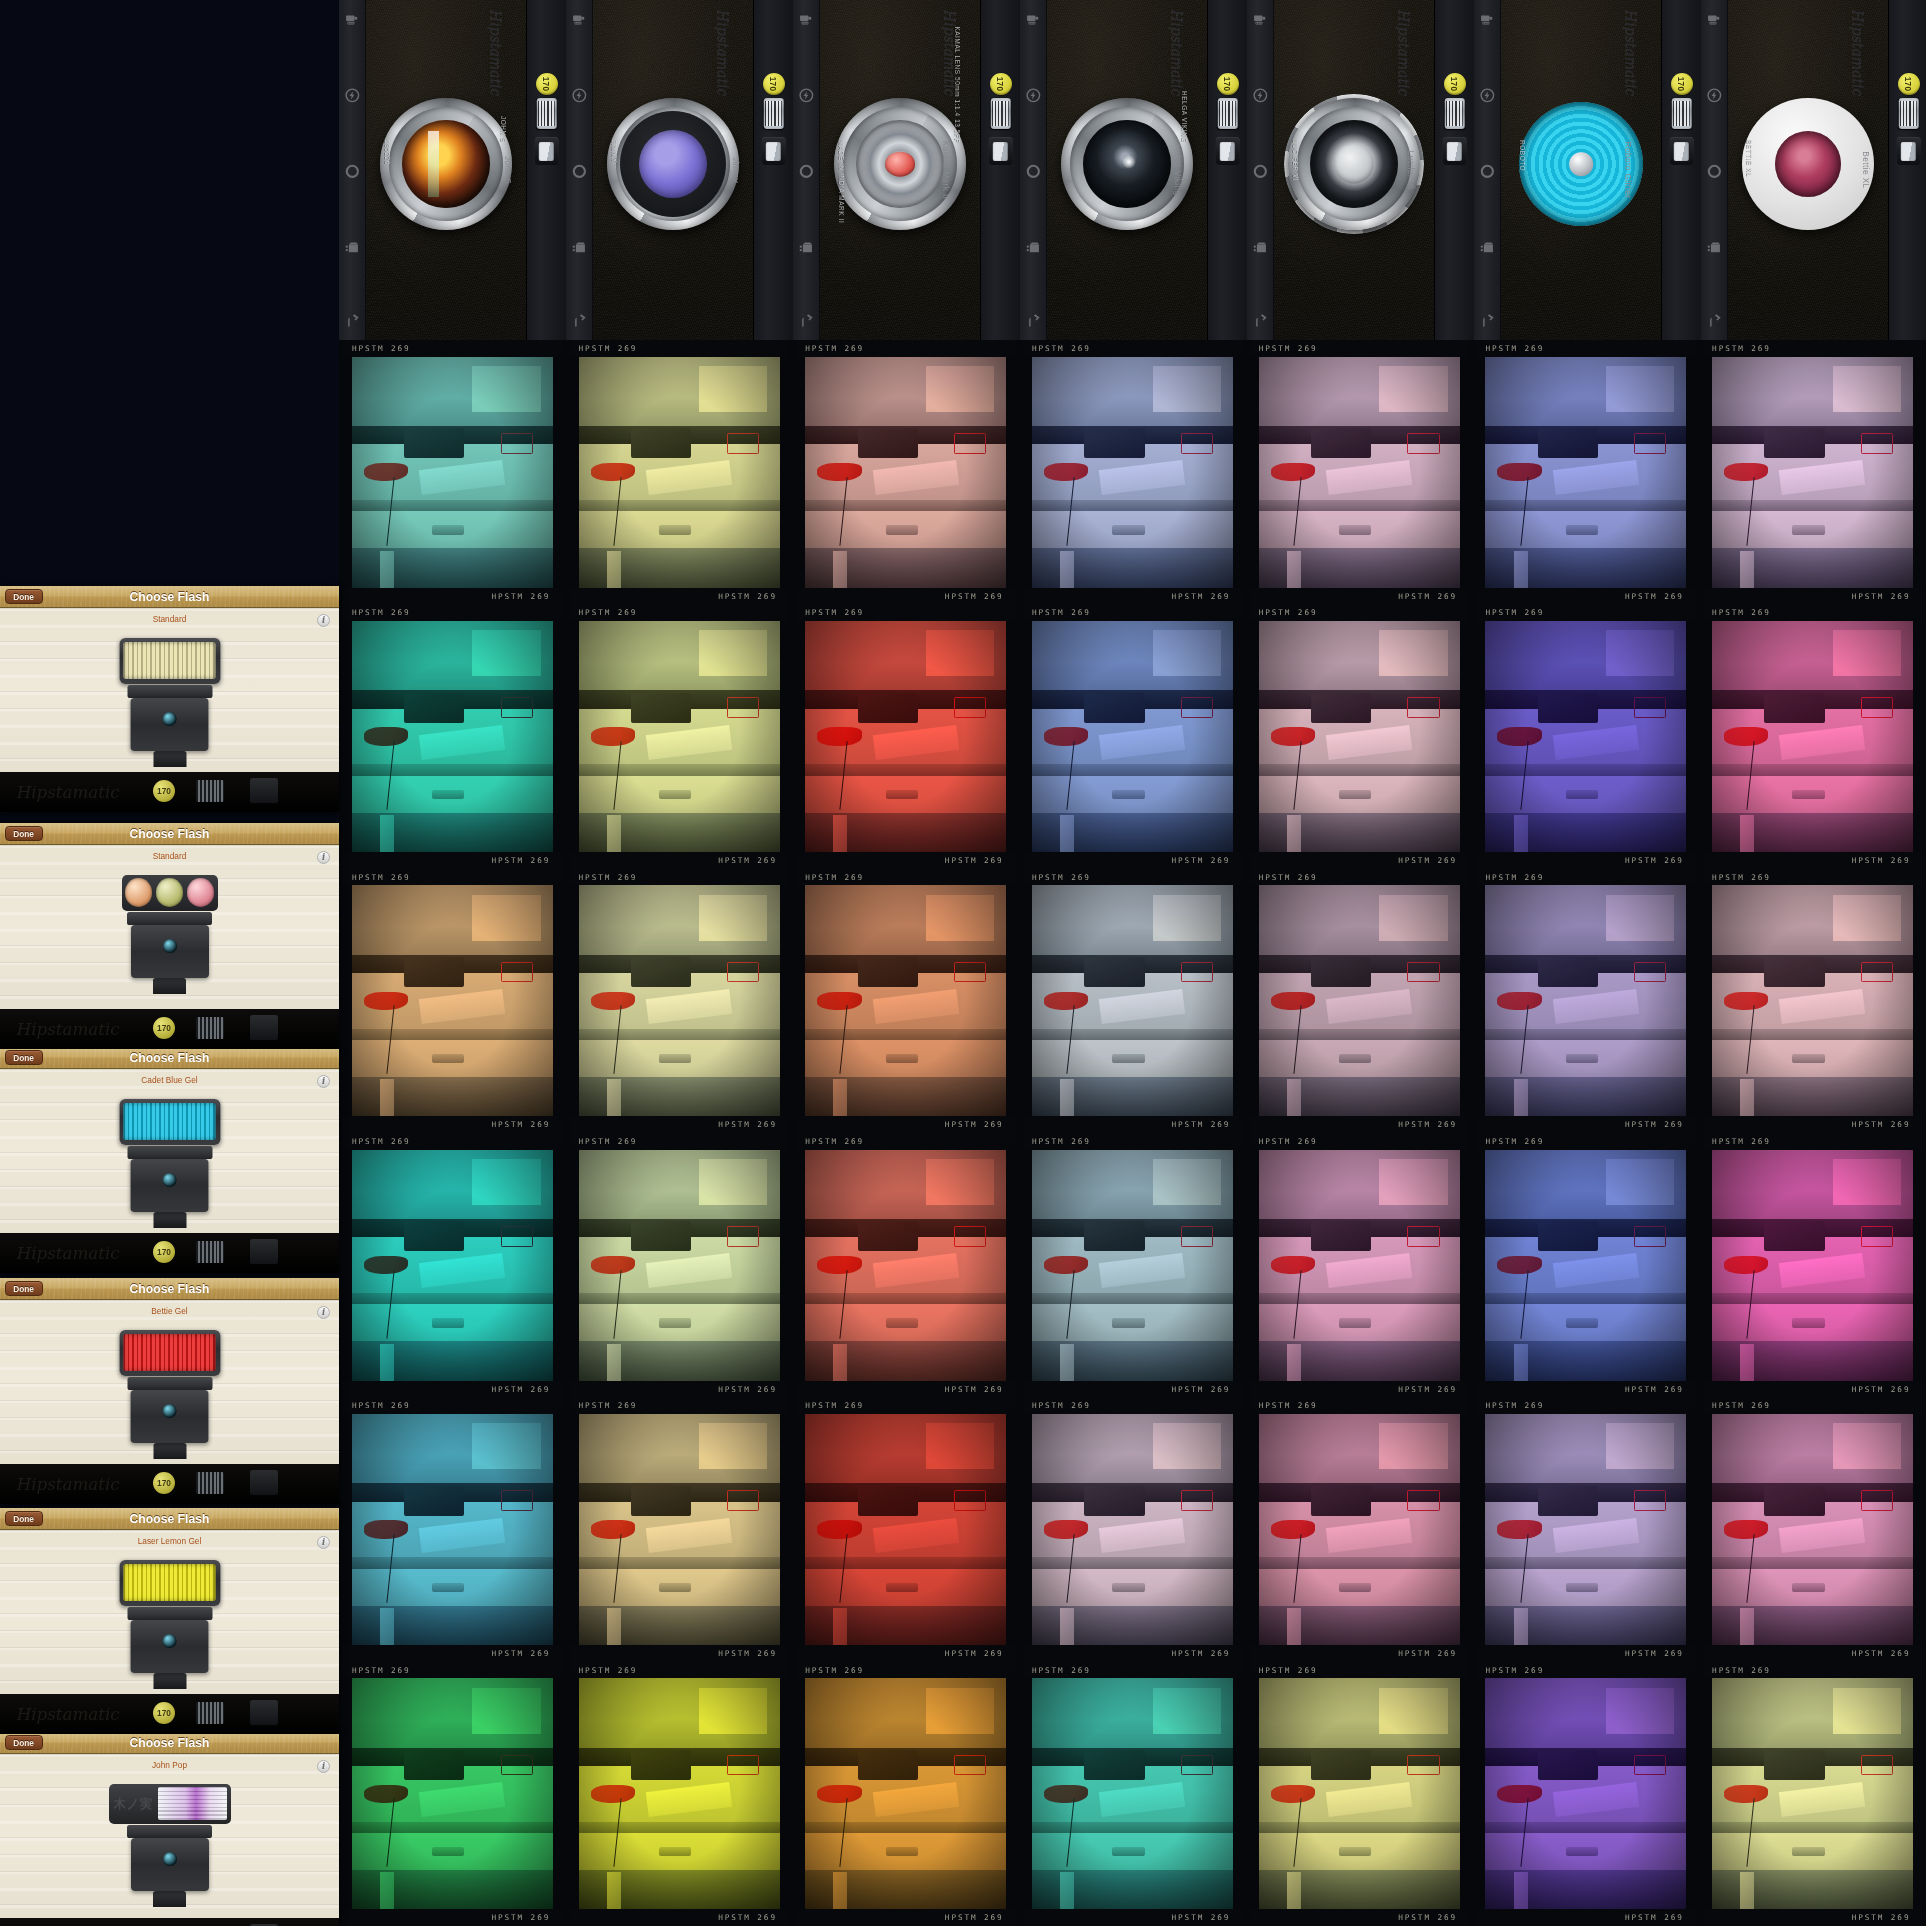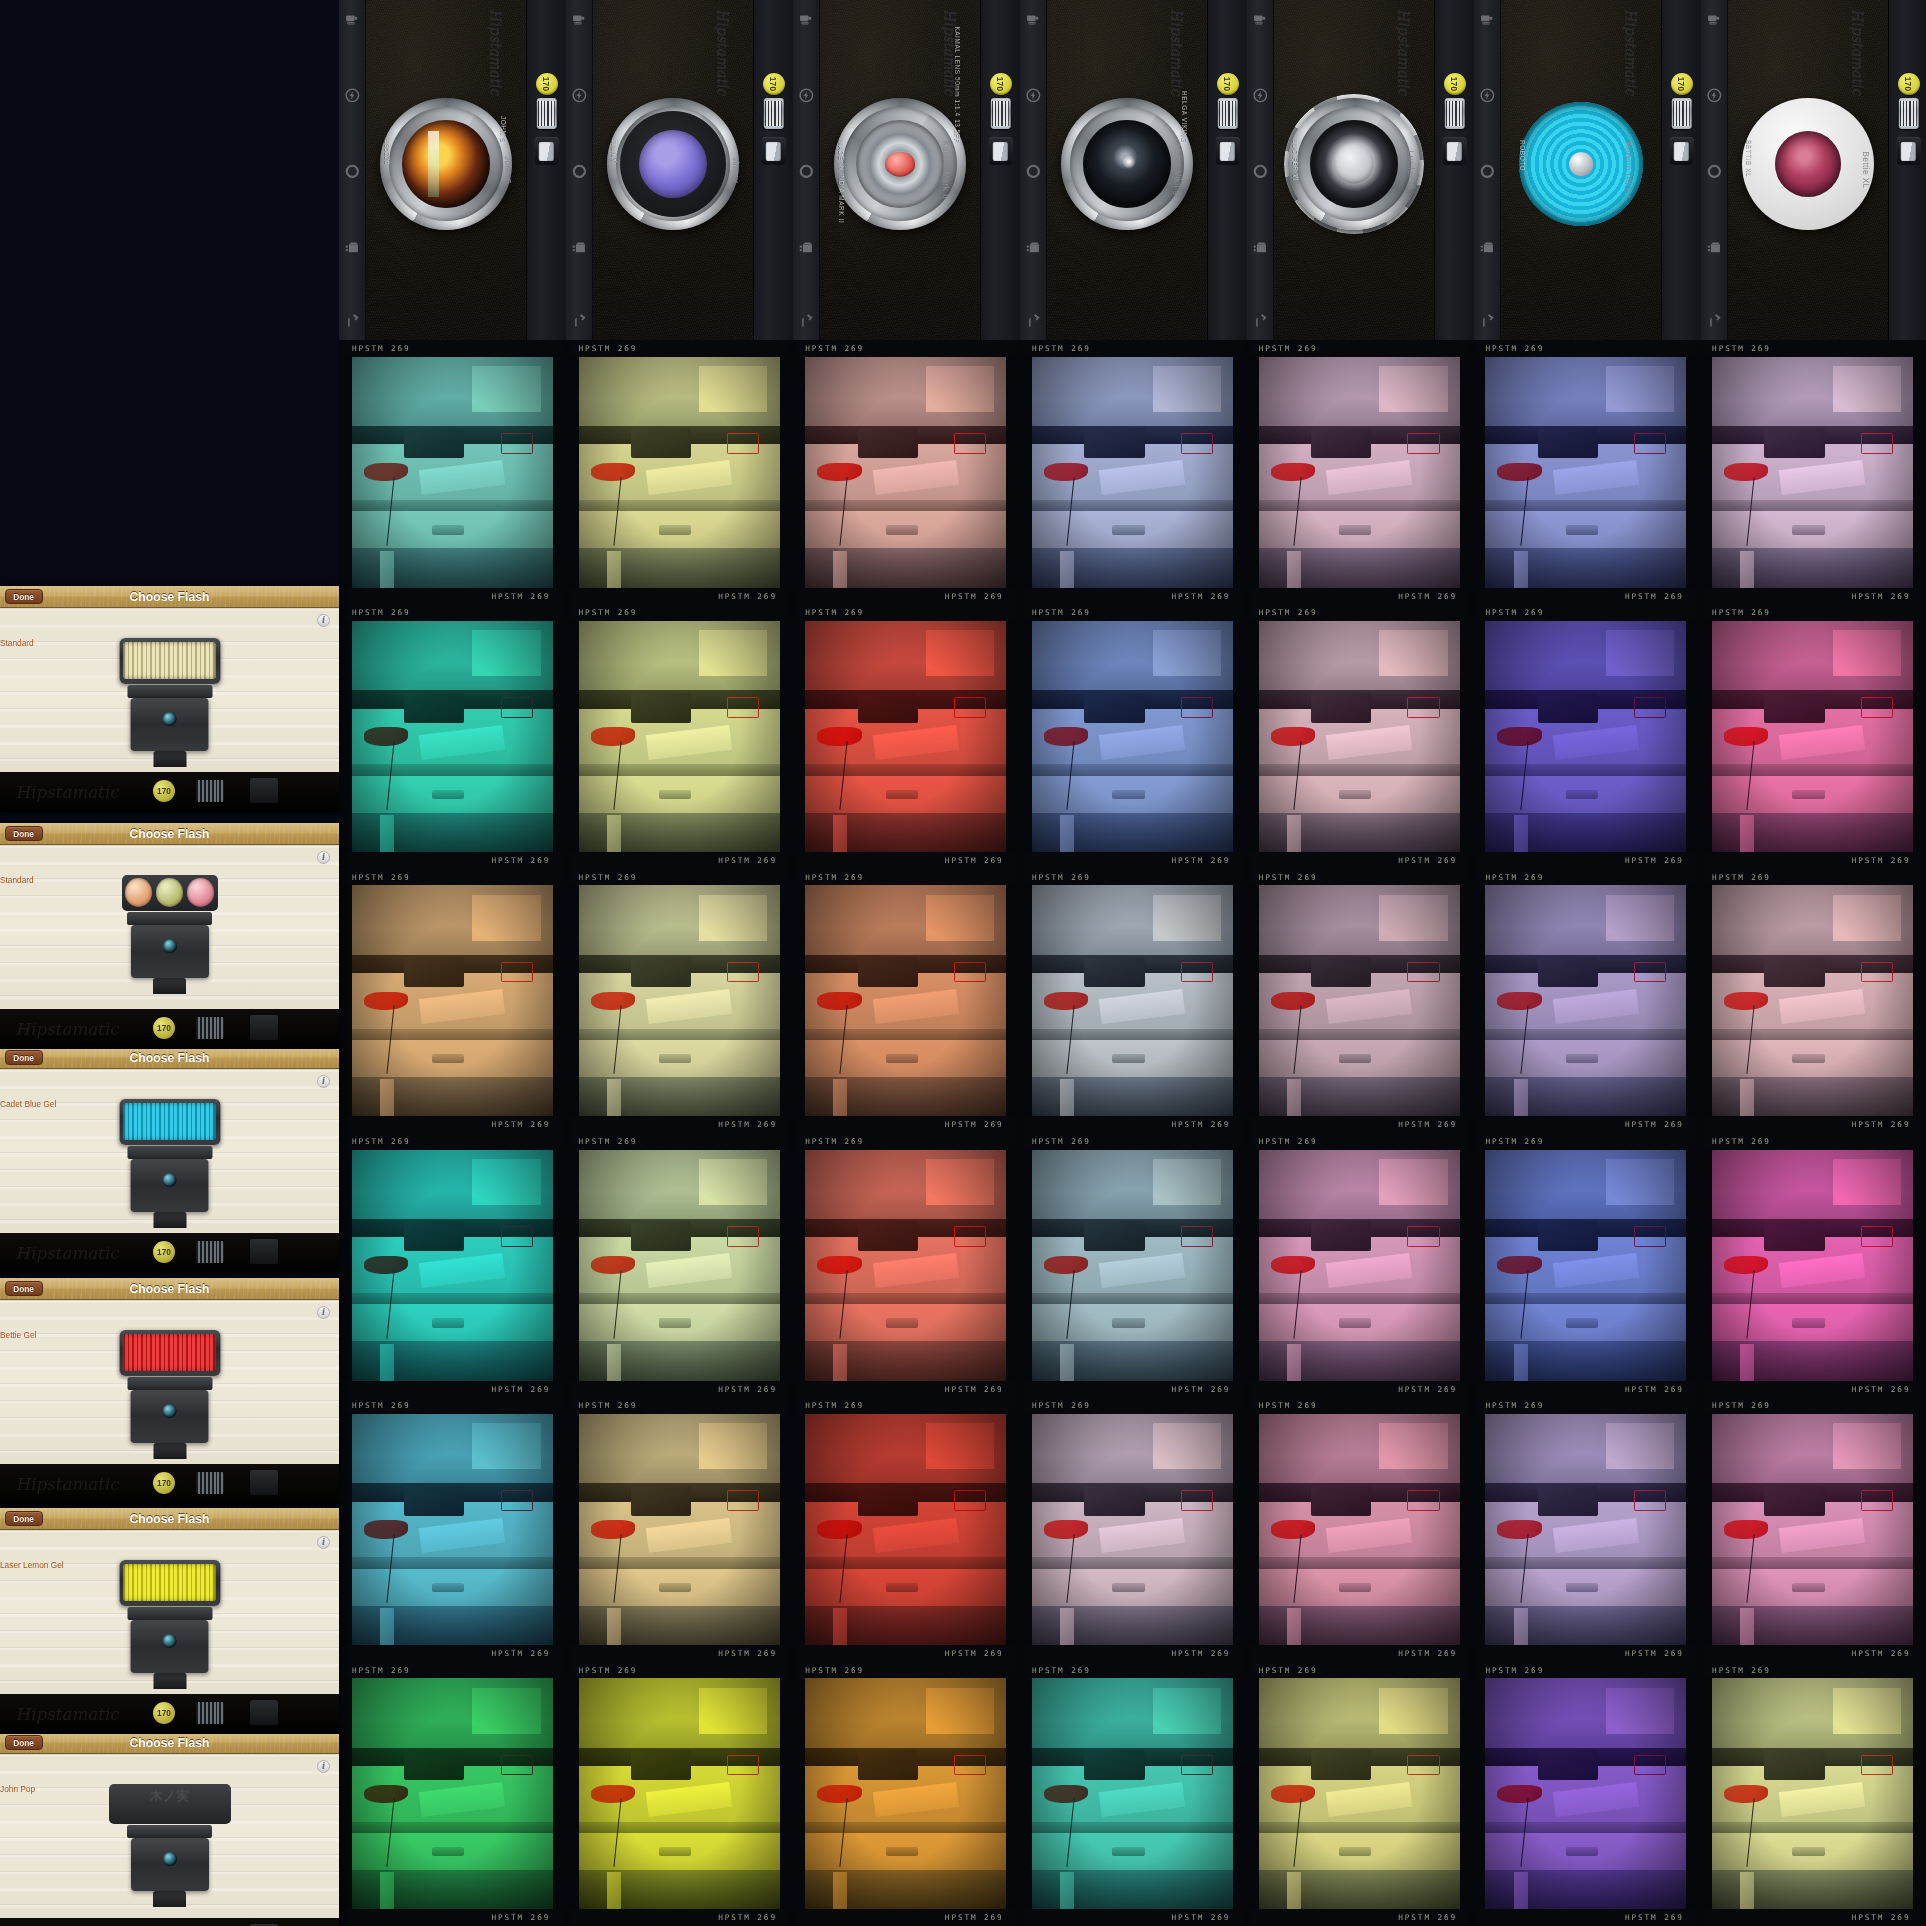--- a/index.html
+++ b/index.html
@@ -179,22 +179,22 @@
   .fp-done { position:relative; z-index:2; margin-left:4.5px; padding:1.9px 7.7px; border-radius:3.9px;
     background:linear-gradient(180deg,#9a5b33,#6e3b1c); border:0.6px solid #4e2a13;
     color:#f6ece1; font-size:8.3px; font-weight:bold; text-shadow:0 -0.6px 0 rgba(0,0,0,.55);
     box-shadow:inset 0 0.6px 0 rgba(255,255,255,.25);}
   .fp-title { position:absolute; left:0; right:0; text-align:center; z-index:2;
     font-size:12.2px; font-weight:bold; color:#fff; text-shadow:0 -0.6px 0.6px rgba(70,40,10,.8);}
   .fp-body { position:relative; height:204px; overflow:hidden;
     background:linear-gradient(180deg,#e9e3d2 0%,#efe9da 40%,#e2dccb 100%); }
   .fp-body::before{content:"";position:absolute;inset:0;
     background:repeating-linear-gradient(180deg, rgba(0,0,0,.06) 0 0.6px, rgba(255,255,255,.28) 0.6px 3.2px, rgba(0,0,0,0) 3.2px 16.7px);}
-  .fp-name { position:absolute; left:0; right:0; top:6.4px; text-align:left; z-index:3;
-    font-size:8.3px; color:#a8521c;margin-top:24px; }
+  .fp-name { position:absolute; left:0; right:0; top:6.4px; text-align:center; z-index:3;
+    font-size:8.3px; color:#a8521c; }
   .fp-info { position:absolute; right:9px; top:5.8px; z-index:3; width:13px; height:13px; border-radius:50%;
     background:linear-gradient(180deg,#fafafa,#cfcfcf); border:0.6px solid #b0b0b0;
     display:flex;align-items:center;justify-content:center; font-family:"DejaVu Serif",serif;
     font-style:italic; font-weight:bold; font-size:8.3px; color:#6d6d6d;}
   .fp-strip { position:absolute; left:0; right:0; bottom:0; height:40px; z-index:3;
     background:linear-gradient(180deg,#0d0c0a,#000);}
   .fp-strip .sc{ position:absolute; left:16.7px; top:10.3px; font-family:"DejaVu Serif",serif; font-style:italic;
     font-size:16.7px; color:#1d1b17;}
   .fp-strip .fb{ position:absolute; left:153px; top:7.7px; width:22px;height:22px;border-radius:50%;
     background:radial-gradient(circle at 35% 30%,#e9e47a,#b8b13c 65%,#8e8827);
@@ -218,21 +218,21 @@
   .fu-body{ width:78px; height:53px; margin:0 auto; border-radius:3.9px; position:relative;
     background:linear-gradient(180deg,#44464a,#2a2c2f 50%,#35373a 100%); box-shadow:0 1.9px 4.5px rgba(0,0,0,.4);}
   .fu-eye{ position:absolute; left:50%; top:38%; transform:translate(-50%,-50%); width:14px;height:14px;border-radius:50%;
     background:radial-gradient(circle at 35% 30%,#7fdcf0,#0e2b35 70%,#05161c 100%); box-shadow:inset 0 0 2.6px #000;}
   .fu-foot{ width:33px;height:15.4px;margin:0 auto;border-radius:2.6px 2.6px 0 0;
     background:linear-gradient(180deg,#35373a,#17191b);}
   .fu-tri{ width:96px;height:36px;border-radius:5.1px;padding:3.9px;display:flex;gap:3.9px;
     background:linear-gradient(180deg,#3b3d40,#202225);}
   .fu-tri i{flex:1;border-radius:50%;display:block;box-shadow:inset 0 0 3.2px rgba(0,0,0,.55);}
   .fu-wide{ width:122px;height:40px;border-radius:5.1px;padding:3.9px;display:flex;align-items:center;gap:5.1px;
-    background:linear-gradient(180deg,#3e4043,#222426);flex-direction:column;}
+    background:linear-gradient(180deg,#3e4043,#222426);}
   .fu-wide .kanji{flex:0 0 41px;text-align:center;font-size:13px;color:#4a4c4f;
     text-shadow:0 0.6px 0 rgba(255,255,255,.08);}
   .fu-wide .tube{flex:1;height:100%;border-radius:1.9px;position:relative;overflow:hidden;
     background:linear-gradient(90deg,#eef2f6,#d9b8e8 40%,#b061c9 55%,#e7d4ef 75%,#f2f5f8);}
   .fu-wide .tube::after{content:"";position:absolute;inset:0;
     background:repeating-linear-gradient(180deg, rgba(0,0,0,.18) 0 1.3px, rgba(255,255,255,.12) 1.3px 3.9px);}
 </style>
 </head>
 <body>
 

